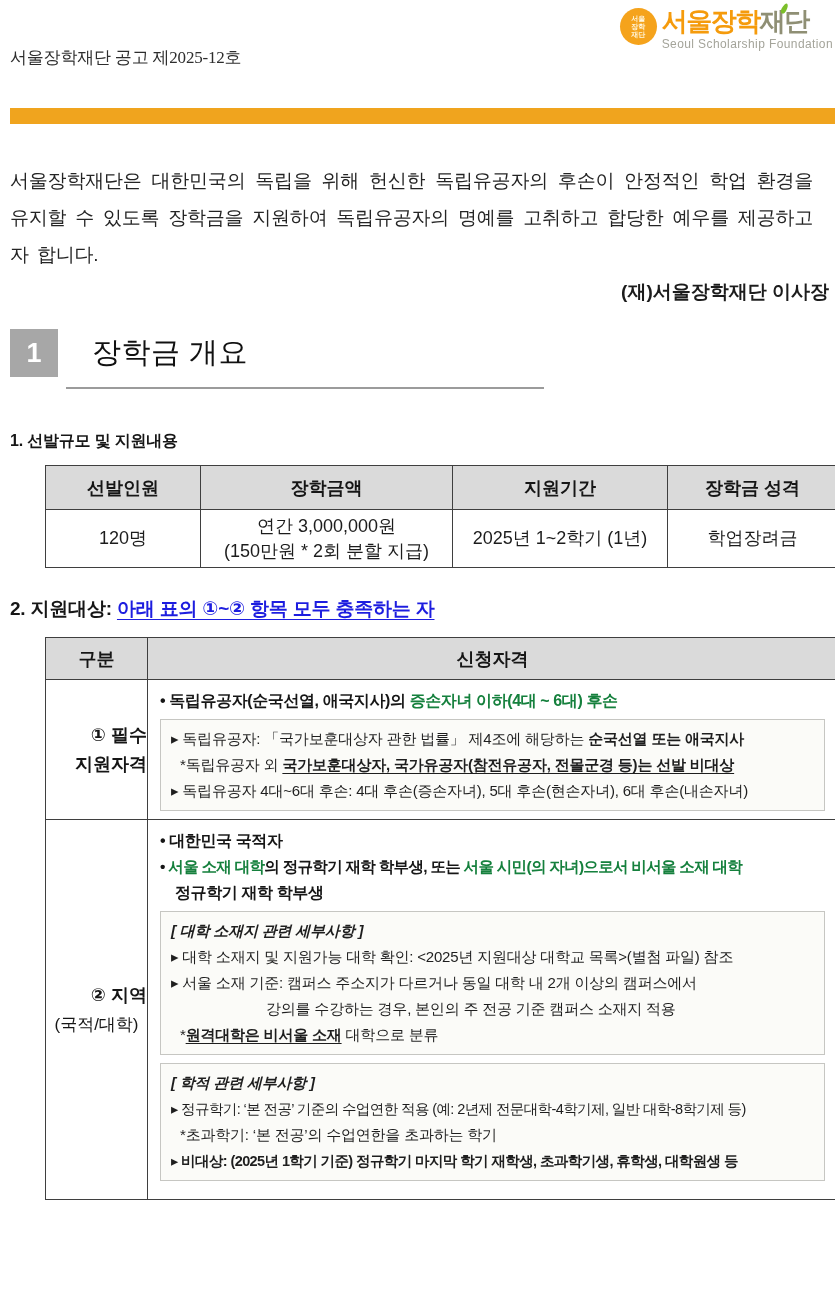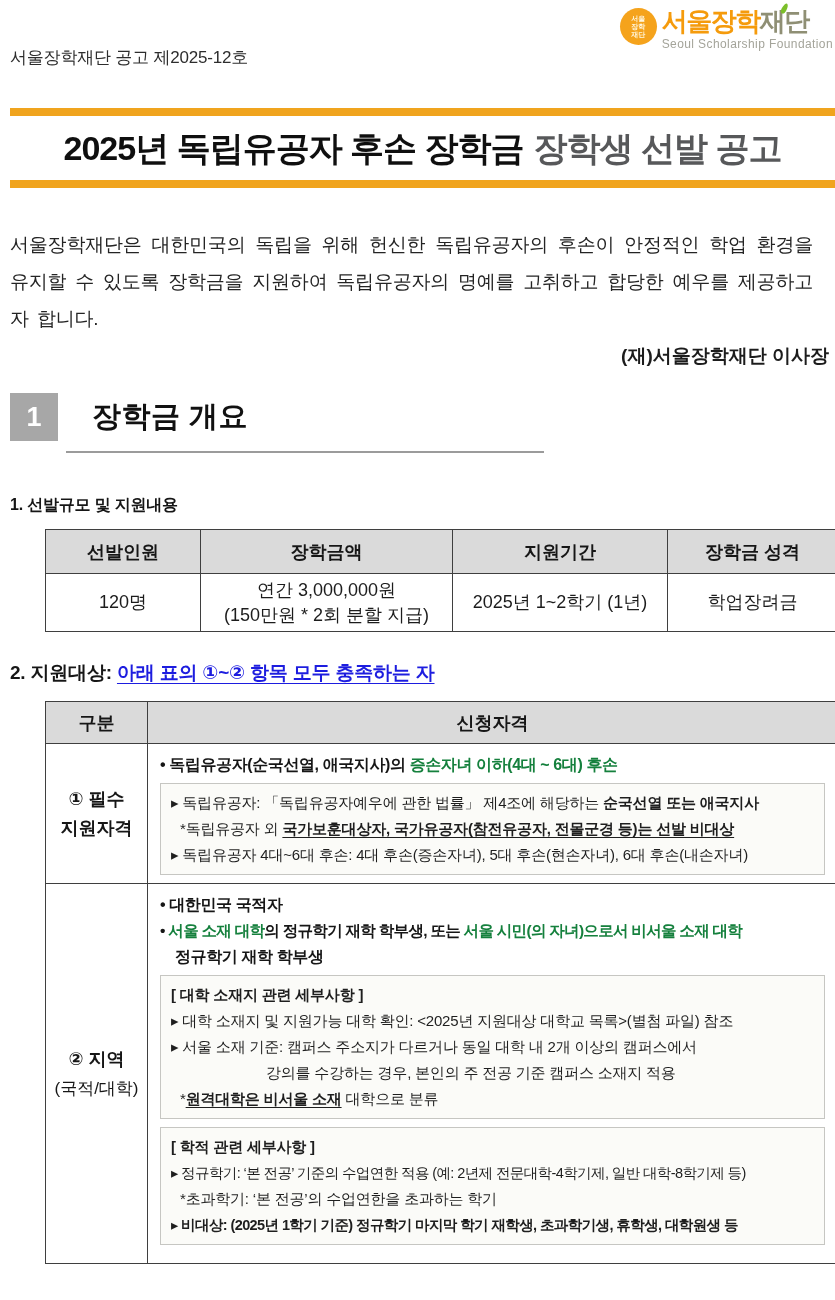--- a/index.html
+++ b/index.html
@@ -3,21 +3,21 @@
 <meta charset="utf-8">
 <style>
   * { margin:0; padding:0; box-sizing:border-box; }
   html,body { background:#ffffff; }
   body {
     width:835px; height:1300px; position:relative; overflow:hidden;
     font-family:"Liberation Sans","DejaVu Sans",sans-serif; color:#1c1c1c;
   }
 
   
-  .doc-number { position:absolute; left:10px; top:46px; font-size:17px; color:#2d2d2d; letter-spacing:-0.2px; }
+  .doc-number { position:absolute; left:10px; top:46px; font-size:17px; color:#2d2d2d; letter-spacing:-0.2px;font-family:Liberation Serif, serif; }
 
   .logo { position:absolute; top:6px; right:2px; display:flex; align-items:flex-start; }
   .logo-badge {
     width:37px; height:37px; border-radius:50%; background:#F5A31C; color:#FFF6DD;
     font-size:7px; line-height:8px; font-weight:bold; display:flex; align-items:center; justify-content:center;
     text-align:center; padding:3px; margin-top:2px;
   }
   .logo-badge span { display:block; width:18px; word-break:break-all; }
   .logo-textwrap { margin-left:5px; position:relative; }
   .logo-name { font-size:26px; font-weight:bold; letter-spacing:-1.5px; line-height:30px; white-space:nowrap; }
@@ -38,53 +38,53 @@
   .intro { margin:38px 22px 0 10px; font-size:19px; line-height:37px; text-align:justify;
     color:#242424; word-spacing:3px; letter-spacing:-0.2px; }
 
   .date-block { margin-top:4px; padding-right:6px; text-align:right; font-size:19px; line-height:30px; }
   .signature { font-weight:bold; }
 
   
   .section-header { position:relative; margin-top:22px; height:62px; }
   .section-badge { position:absolute; left:10px; top:0; width:48px; height:48px; background:#A7A7A7;
     color:#ffffff; font-size:27px; font-weight:bold; display:flex; align-items:center; justify-content:center; }
-  .section-title { position:absolute; left:92px; top:4px; font-size:29px; font-weight:bold; letter-spacing:0.5px; color:#111; }
+  .section-title { position:absolute; left:92px; top:4px; font-size:29px; font-weight:normal; letter-spacing:0.5px; color:#111; }
   .section-underline { position:absolute; left:66px; top:58px; width:478px; border-top:2px solid #9B9B9B; }
 
   
   .sub-heading { margin:40px 0 0 10px; font-size:16px; font-weight:bold; letter-spacing:-0.2px; color:#161616; }
   .target-heading { margin:28px 0 0 10px; font-size:19px; font-weight:bold; letter-spacing:-0.2px; color:#161616; }
   .target-heading .cond { color:#1D1DDF; text-decoration:underline; text-underline-offset:4px; }
 
   
   table { border-collapse:collapse; table-layout:fixed; width:792px; margin-left:45px; }
   th, td { border:1.5px solid #3F3F3F; }
   th { background:#DADADA; font-size:18px; font-weight:bold; text-align:center; color:#161616; }
 
   .table1 { margin-top:13px; }
   .table1 th { height:44px; }
   .table1 td { height:58px; font-size:18px; text-align:center; line-height:25px; color:#1c1c1c; }
 
   .table2 { margin-top:15px; }
   .table2 th { height:42px; }
   .label-cell { text-align:center; vertical-align:middle; font-size:18px; line-height:29px; color:#161616; }
-  .label-cell .lbl-bold { font-weight:bold; }
+  .label-cell .lbl-bold { font-weight:bold;text-align:right; }
   .label-cell .lbl-normal { font-weight:normal; font-size:17px; }
   .content-cell { padding:8px 12px; vertical-align:top; overflow:hidden; }
 
   .bullet-line { font-size:16px; font-weight:bold; line-height:26px; white-space:nowrap; letter-spacing:-0.4px; color:#161616; }
   .bullet-line.narrowed { font-size:15.5px; letter-spacing:-0.7px; }
   .bullet-cont { padding-left:15px; }
   .blue { color:#15803d; }
 
   .inner-box { border:1px solid #C6C6C2; background:#FBFBF8; padding:6px 10px; margin-top:5px;
     font-size:15px; line-height:26px; letter-spacing:-0.2px; color:#1e1e1e; }
   .inner-box .line { white-space:nowrap; }
-  .inner-box .box-title { font-weight:bold; }
+  .inner-box .box-title { font-weight:bold;font-style:italic; }
   .indent-sm { padding-left:9px; }
   .indent-lg { padding-left:95px; }
   .emph { font-weight:bold; text-decoration:underline; text-underline-offset:3px; }
   .bold { font-weight:bold; }
   .xcond { font-size:14.5px; letter-spacing:-0.6px; }
   .mt8 { margin-top:8px; }
 </style>
 </head>
 <body>
 
@@ -98,23 +98,20 @@
     <div class="logo-name">
       <span class="orange">서울장학</span><span class="gray">재단</span>
     </div>
     <span class="logo-leaf"></span>
     <div class="logo-sub">Seoul Scholarship Foundation</div>
   </div>
 </div>
 
 <div class="banner">
   <div class="banner-bar"></div>
-  <div class="banner-title">
-    <span>2025년 독립유공자 후손 장학금</span><span class="accent">장학생 선발 공고</span>
-  </div>
   <div class="banner-bar"></div>
 </div>
 
 <p class="intro">서울장학재단은 대한민국의 독립을 위해 헌신한 독립유공자의 후손이 안정적인 학업 환경을 유지할 수 있도록 장학금을 지원하여 독립유공자의 명예를 고취하고 합당한 예우를 제공하고자 합니다.</p>
 
 <div class="date-block">
   <div class="signature">(재)서울장학재단 이사장</div>
 </div>
 
 <div class="section-header">
@@ -170,21 +167,21 @@
     <td class="label-cell">
       <div class="lbl-bold">① 필수</div>
       <div class="lbl-bold">지원자격</div>
     </td>
     <td class="content-cell">
       <div class="bullet-line">
         <span>• 독립유공자(순국선열, 애국지사)의 </span><span class="blue">증손자녀 이하(4대 ~ 6대) 후손</span>
       </div>
       <div class="inner-box">
         <div class="line">
-          <span>▸ 독립유공자: 「독립유공자예우에 관한 법률」 제4조에 해당하는 </span><span class="bold">순국선열 또는 애국지사</span>
+          <span>▸ 독립유공자: 「국가보훈대상자 관한 법률」 제4조에 해당하는 </span><span class="bold">순국선열 또는 애국지사</span>
         </div>
         <div class="line indent-sm">
           <span>*독립유공자 외 </span><span class="emph">국가보훈대상자, 국가유공자(참전유공자, 전몰군경 등)는 선발 비대상</span>
         </div>
         <div class="line">▸ 독립유공자 4대~6대 후손: 4대 후손(증손자녀), 5대 후손(현손자녀), 6대 후손(내손자녀)</div>
       </div>
     </td>
   </tr>
 
   <tr style="height:380px;">

